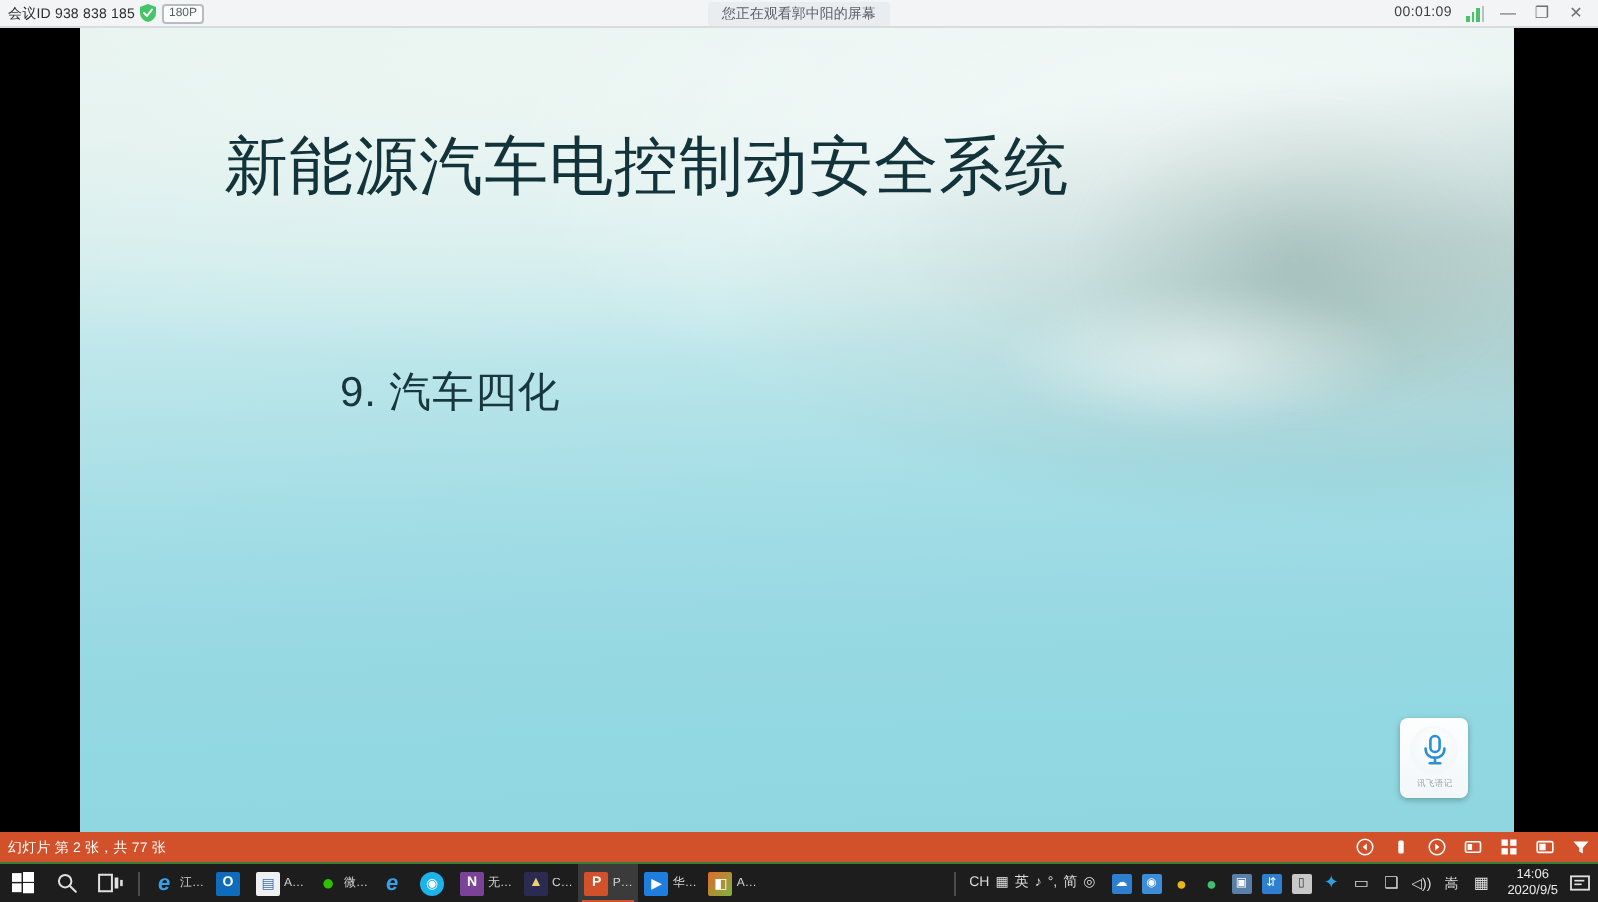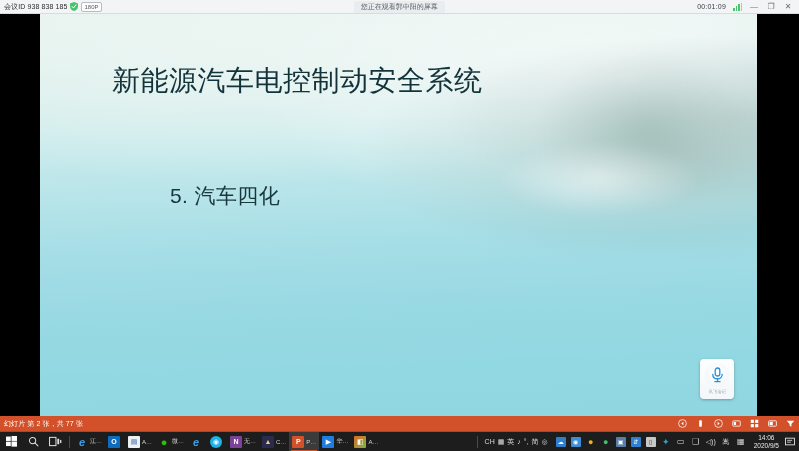--- a/index.html
+++ b/index.html
@@ -48,21 +48,21 @@
   .mist{position:absolute;right:-4%;top:4%;width:46%;height:52%;
         background:radial-gradient(closest-side at 58% 48%,
             rgba(125,160,152,.40) 0%, rgba(150,180,172,.22) 45%, rgba(255,255,255,0) 78%);
         filter:blur(6px);pointer-events:none;}
   .mist2{position:absolute;right:2%;top:28%;width:40%;height:26%;
         background:radial-gradient(closest-side at 50% 50%,
             rgba(255,255,255,.55) 0%, rgba(255,255,255,0) 72%);
         filter:blur(5px);pointer-events:none;}
 
   .slide-title{position:absolute;left:72px;top:48px;
-       font-size:28px;color:#13333a;letter-spacing:.5px;white-space:nowrap;}
+       font-size:32px;color:#13333a;letter-spacing:.5px;white-space:nowrap;}
   .bullets{position:absolute;left:130px;top:168px;}
   .bullet{font-size:21px;color:#17373d;letter-spacing:.4px;white-space:nowrap;}
   .bullet.b1{margin-bottom:70px;}
 
   
   .mic{position:absolute;right:23px;bottom:17px;width:34px;height:40px;
        background:linear-gradient(180deg,#fdfefe,#f3f7f9);
        border-radius:4px;box-shadow:0 1px 3px rgba(0,0,0,.28);
        display:flex;flex-direction:column;align-items:center;justify-content:flex-start;
        padding-top:4px;box-sizing:border-box;}
@@ -148,21 +148,21 @@
 
   <div class="stage">
 
     <div class="slide">
       <div class="mist"></div>
       <div class="mist2"></div>
 
       <div class="slide-title">新能源汽车电控制动安全系统</div>
 
       <div class="bullets">
-        <div class="bullet b1">5. 汽车四化</div>
+        <div class="bullet b1">9. 汽车四化</div>
       </div>
 
       <div class="mic">
         <div class="mic-circle">
           <svg width="13" height="16" viewBox="0 0 13 16">
             <rect x="4.2" y="1" width="4.6" height="8" rx="2.3" fill="none" stroke="#2a8fd8" stroke-width="1.3"></rect>
             <path d="M1.8 7.3 C1.8 10.4 3.9 11.9 6.5 11.9 C9.1 11.9 11.2 10.4 11.2 7.3" fill="none" stroke="#2a8fd8" stroke-width="1.3" stroke-linecap="round"></path>
             <line x1="6.5" y1="11.9" x2="6.5" y2="14.4" stroke="#2a8fd8" stroke-width="1.3" stroke-linecap="round"></line>
             <line x1="3.9" y1="14.6" x2="9.1" y2="14.6" stroke="#2a8fd8" stroke-width="1.3" stroke-linecap="round"></line>
           </svg>

